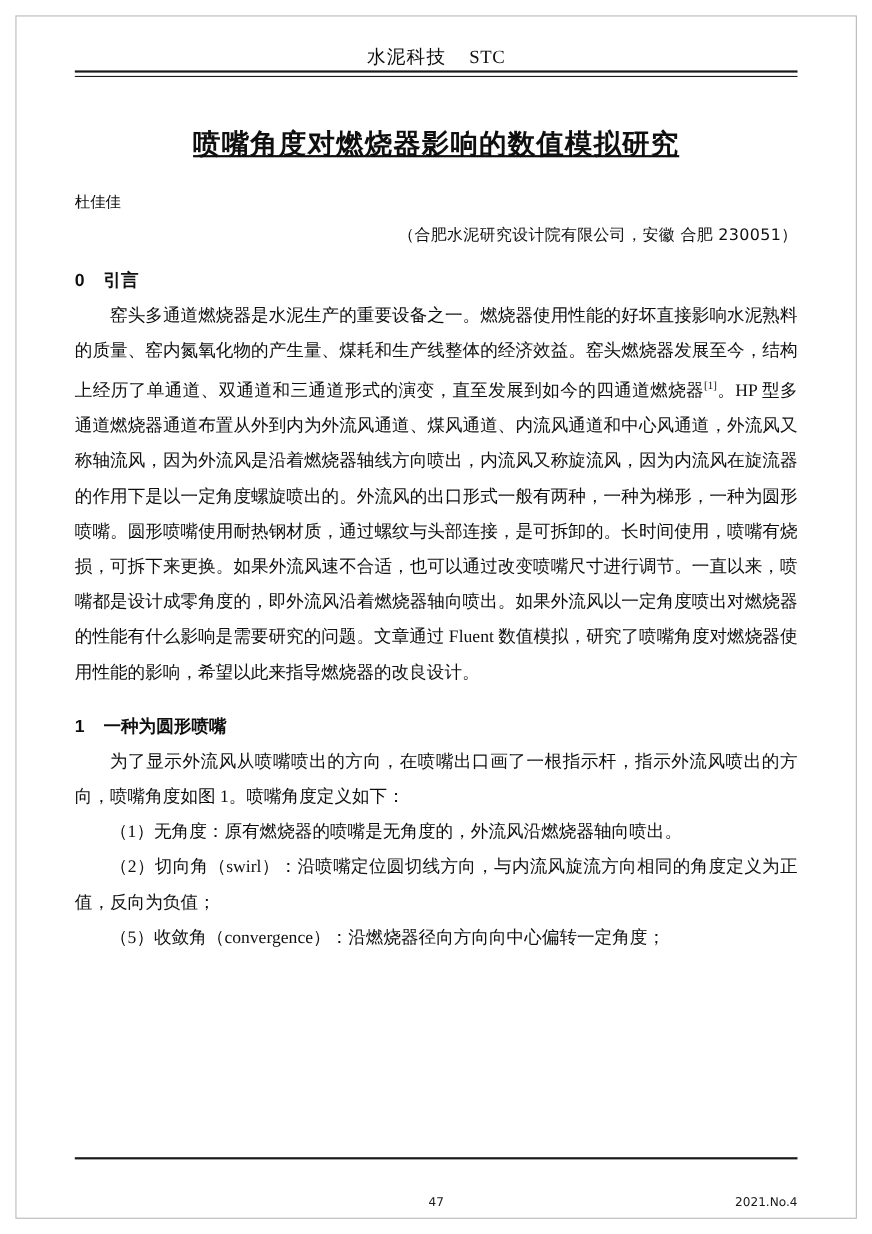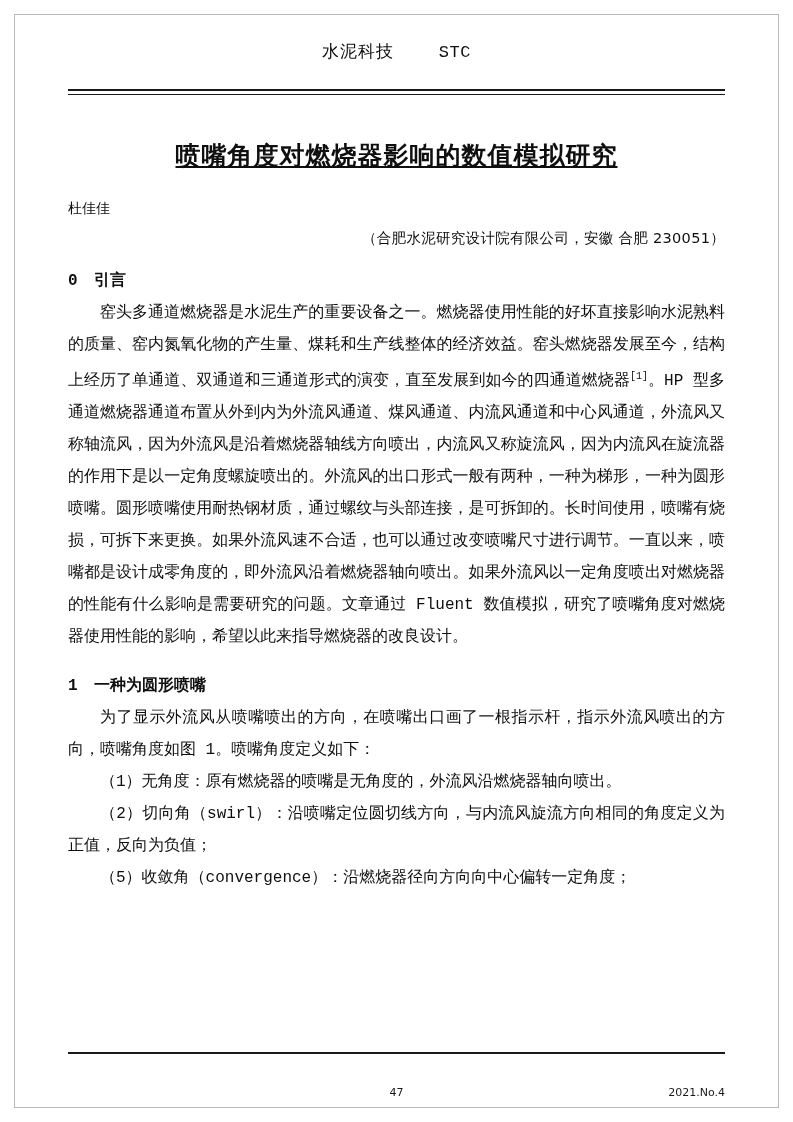--- a/index.html
+++ b/index.html
@@ -32,22 +32,22 @@
     left: 68px;
     right: 68px;
     top: 40px;
   }
 
   
   .runhead {
     text-align: center;
     font-size: 17px;
     letter-spacing: 1px;
-    padding-bottom: 26px;
-    font-family: Liberation Mono, monospace;
+    padding-bottom: 1px;
+    font-family: Liberation Serif, serif;
   }
   .runhead .cn { font-size: 17px; }
   .runhead .en { font-size: 17px; letter-spacing: 0.5px; }
   .rule-top {
     border-bottom: 2px solid #1a1a1a;
     margin-bottom: 3px;
   }
   .rule-top-thin {
     border-bottom: 1px solid #1a1a1a;
   }
@@ -74,34 +74,34 @@
     font-family: "DejaVu Sans", "Liberation Sans", sans-serif;
     letter-spacing: 0.3px;
   }
 
   
   .section-head {
     font-size: 16px;
     font-weight: bold;
     margin-top: 22px;
     margin-bottom: 6px;
-    font-family: Liberation Mono, monospace;
+    font-family: Liberation Sans, sans-serif;
   }
   .section-head .num {
     display: inline-block;
     min-width: 26px;
   }
   p.body {
     font-size: 16px;
     line-height: 32px;
     text-align: justify;
     text-justify: inter-ideograph;
     margin: 0;
     text-indent: 2em;
-    font-family: Liberation Mono, monospace;
+    font-family: Liberation Serif, serif;
   }
   sup {
     font-size: 10px;
     vertical-align: super;
   }
 
   
   .rule-bottom {
     position: absolute;
     left: 68px;

